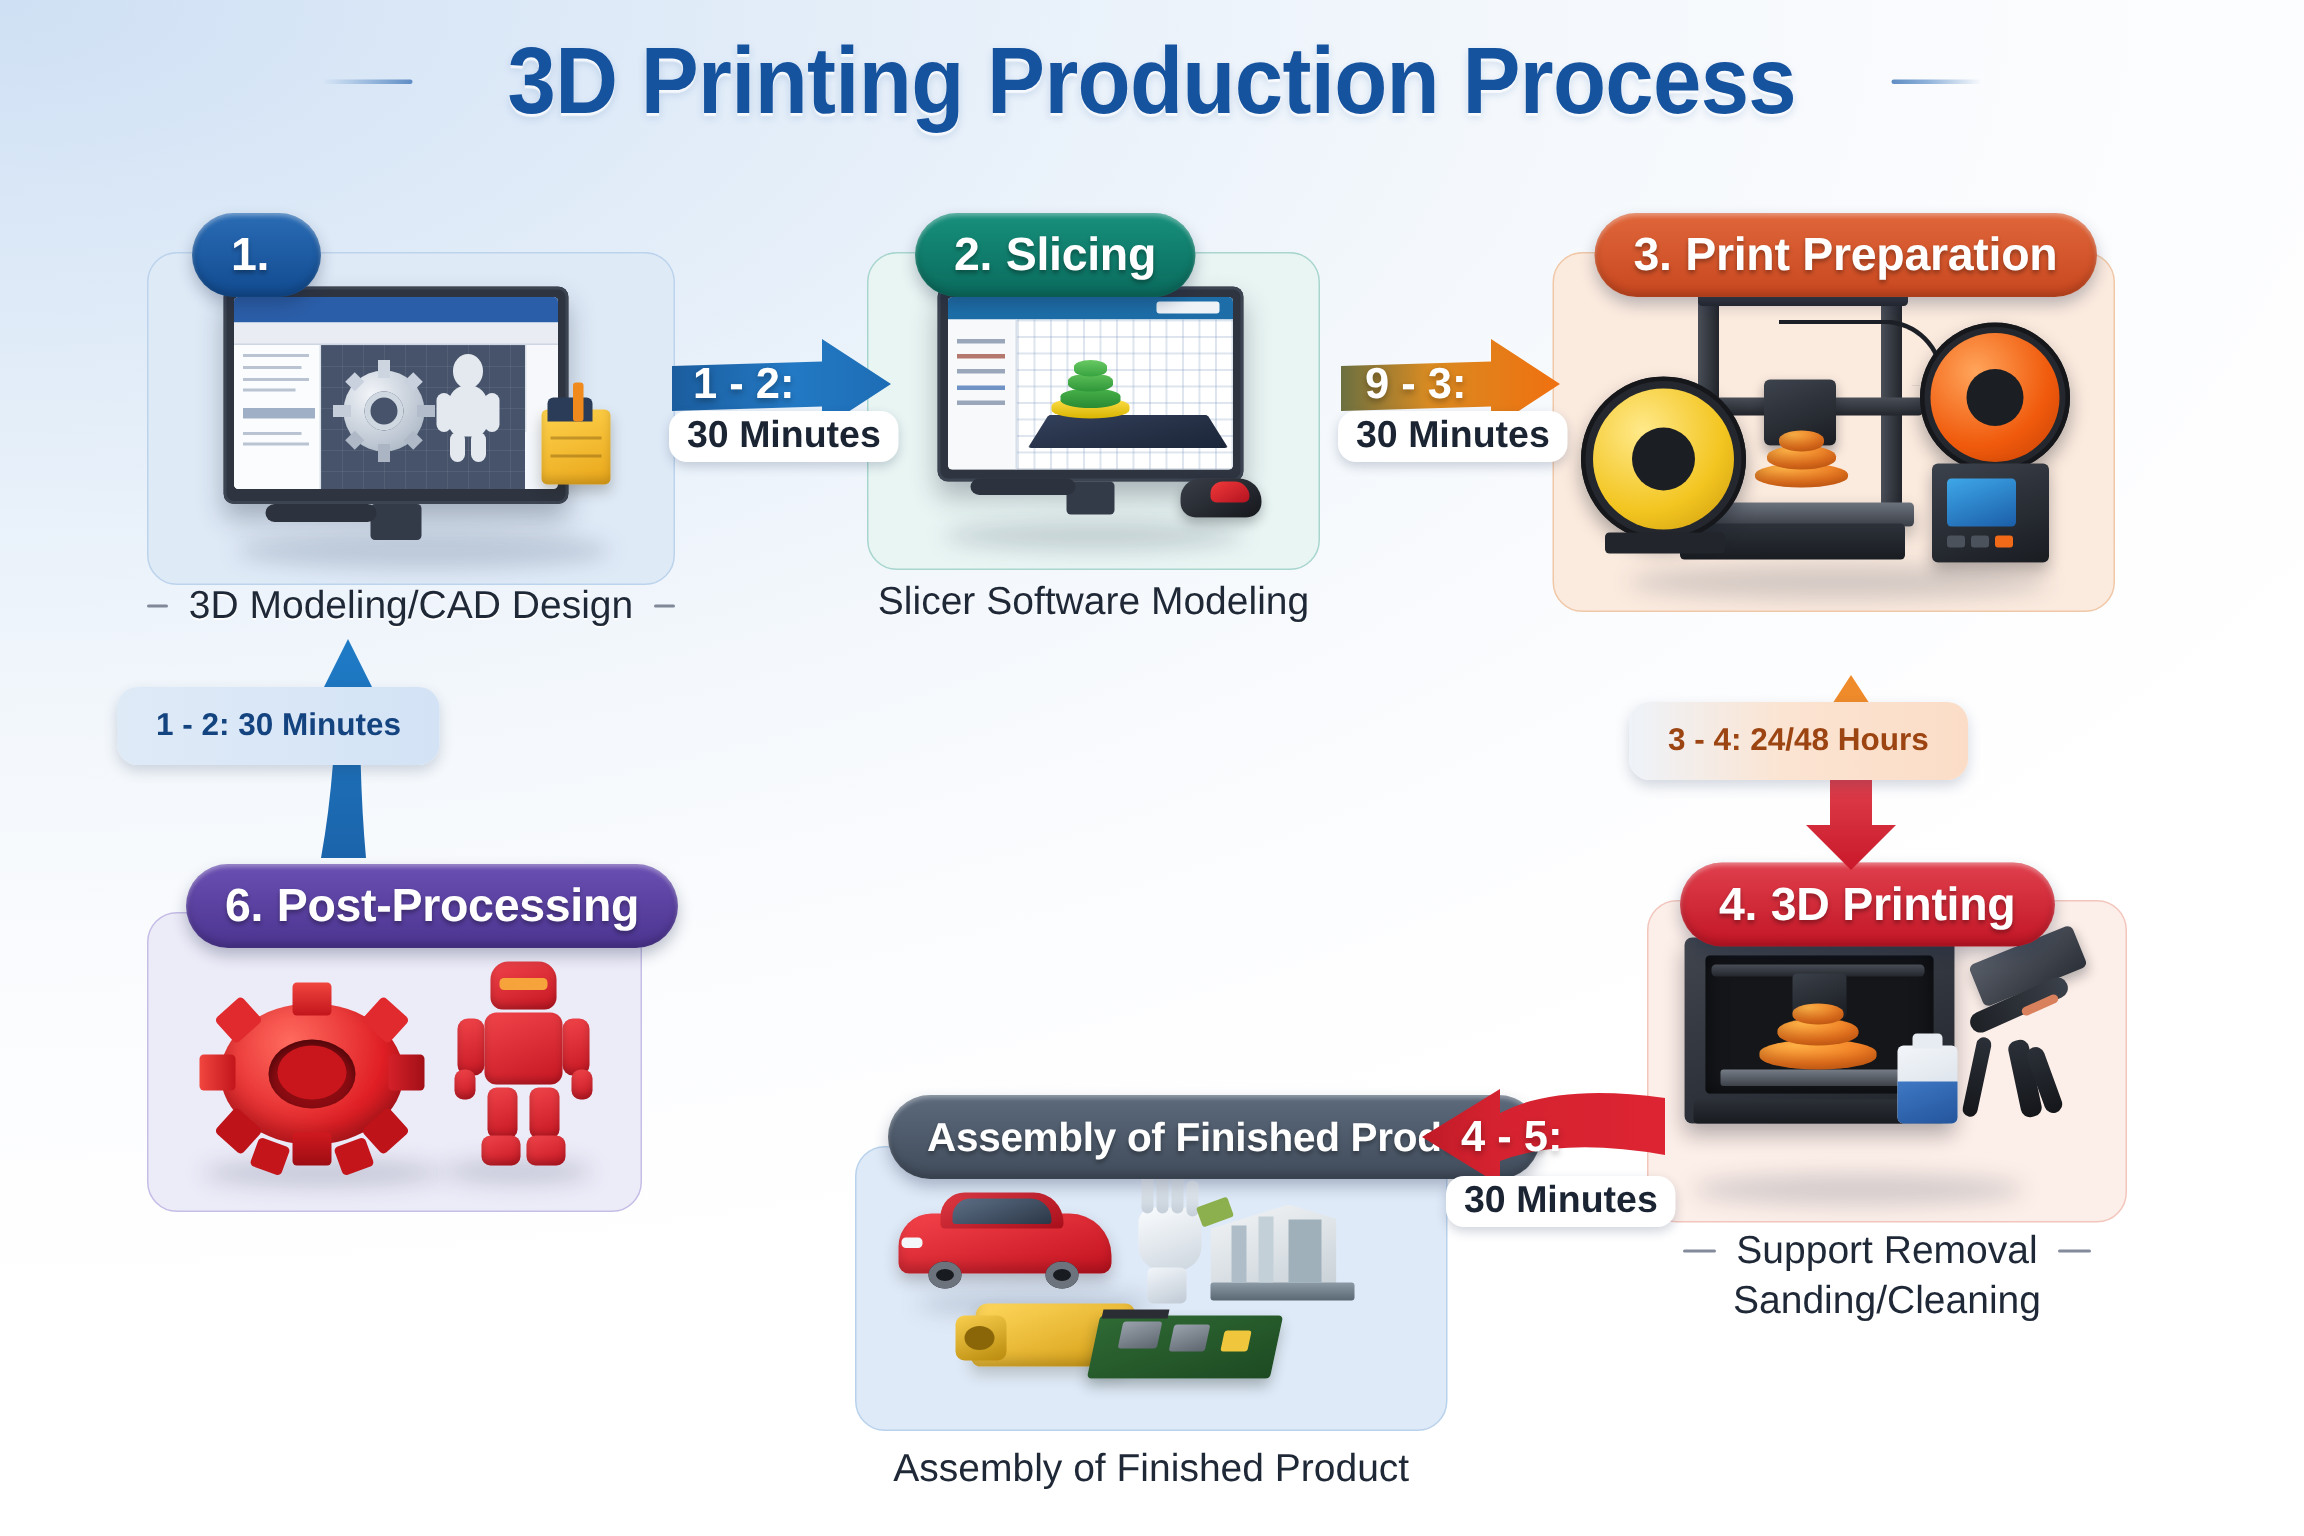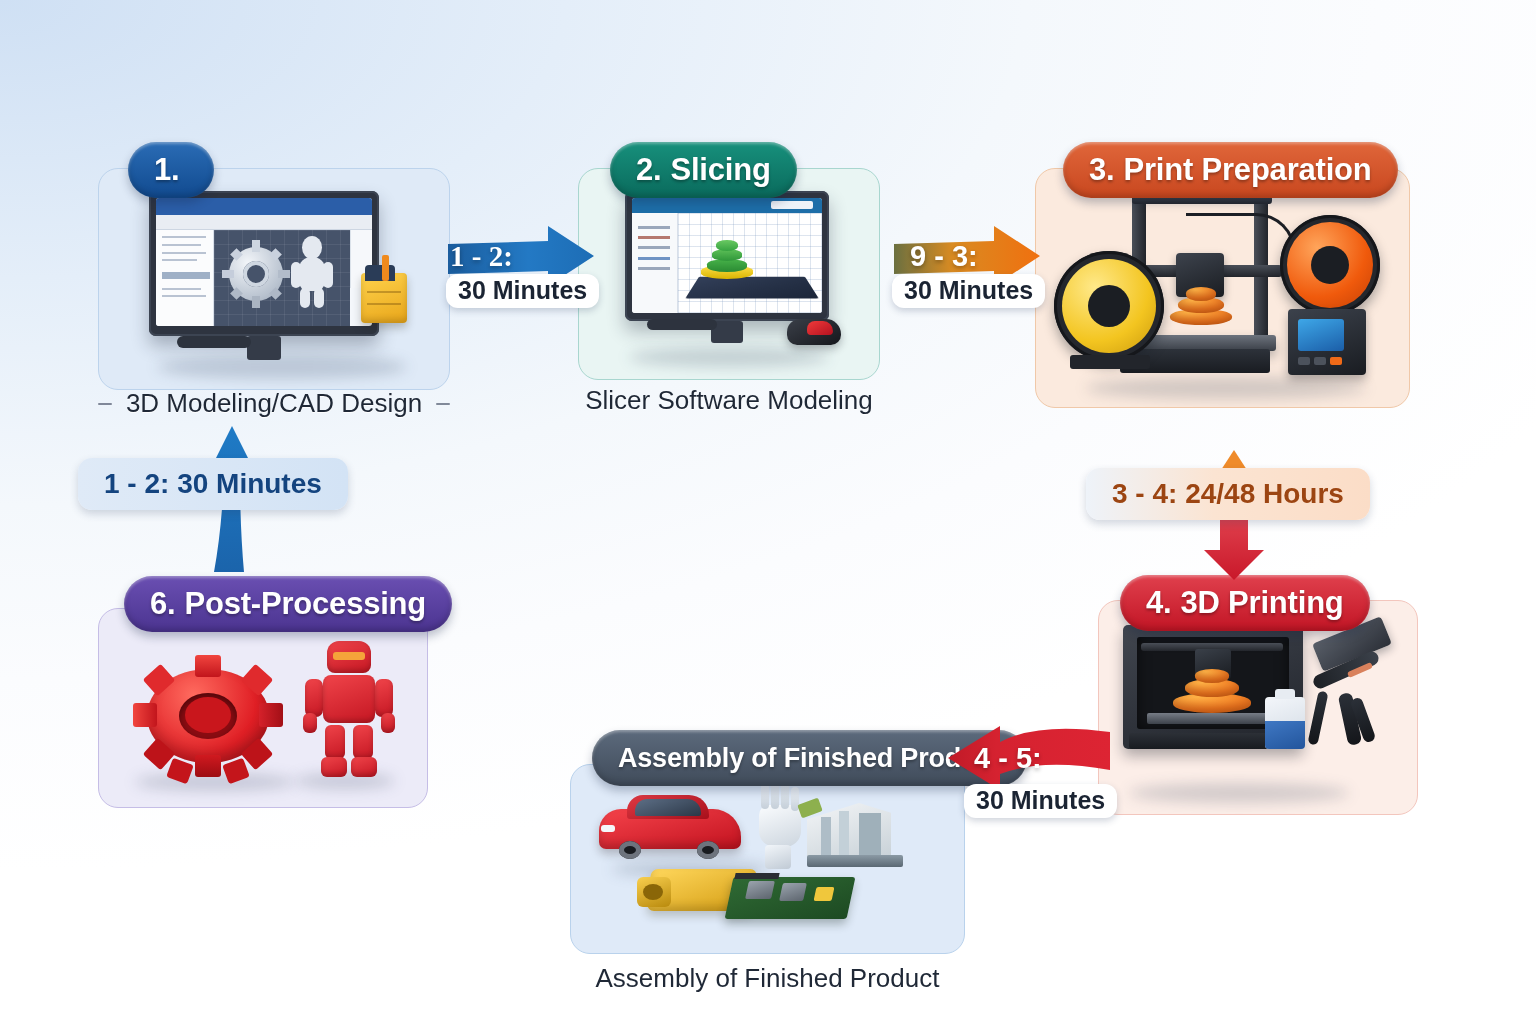--- a/index.html
+++ b/index.html
@@ -65,21 +65,21 @@
     box-shadow: 0 3px 7px rgba(40,60,95,0.22);
     padding: 2px 12px 3px; white-space: nowrap; z-index: 9;
   }
   .onarrow {
     position: absolute; z-index: 10; color: #fff; font-size: 29px; font-weight: 700;
     text-shadow: 0 2px 4px rgba(0,0,0,0.32); white-space: nowrap;
   }
   .pill-label {
     position: absolute; display: flex; align-items: center; justify-content: center;
     height: 52px; padding: 0 26px; border-radius: 14px; white-space: nowrap;
-    font-size: 28px; font-weight: 700; z-index: 9;
+    font-size: 21px; font-weight: 700; z-index: 9;
     box-shadow: 0 4px 9px rgba(40,60,95,0.2);
   }
 
   
   .shadow-blob { position:absolute; border-radius:50%; filter: blur(7px); background: rgba(30,45,70,0.18); }
 
   
   .mon-body { position:absolute; background:#2e3440; border-radius:7px;
     box-shadow: 0 10px 18px rgba(25,35,55,0.3), inset 0 0 0 2px #3c4452; }
   .mon-screen { position:absolute; background:#f4f7fb; border-radius:3px; overflow:hidden; }
@@ -125,20 +125,25 @@
 
   
   .rb { position:absolute; background:linear-gradient(160deg,#f0444a,#c41622); border-radius:5px;
         box-shadow: inset 0 -3px 5px rgba(0,0,0,.2); }
 </style>
 </head>
 <body>
 
 <div id="canvas">
 
+  <div class="title-wrap">
+    <span class="title-dash"></span>
+    <span class="main-title">3D Printing Production Process</span>
+    <span class="title-dash right"></span>
+  </div>
 
   <div class="panel" style="left:98px; top:168px; width:352px; height:222px; background:#dfeaf7; border-color:#bcd3ec;">
     <div class="inner-art">
       <div class="shadow-blob" style="left:58px; top:186px; width:250px; height:24px;"></div>
 
       <div class="mon-body" style="left:50px; top:22px; width:230px; height:145px;">
         <div class="mon-screen" style="left:7px; top:7px; right:7px; bottom:10px;">
           <div class="cad-top"></div>
           <div class="cad-tool" style="top:13%;"></div>
           <div class="cad-side" style="top:25%; bottom:0; width:27%;"></div>
@@ -310,20 +315,28 @@
 
       <div style="position:absolute; left:214px; top:90px; width:10px; height:54px; transform:rotate(12deg); background:linear-gradient(180deg,#2b3038,#14161a); border-radius:5px;"></div>
       <div style="position:absolute; left:244px; top:92px; width:14px; height:52px; transform:rotate(-12deg); background:linear-gradient(180deg,#2b3038,#14161a); border-radius:6px;"></div>
       <div style="position:absolute; left:258px; top:96px; width:12px; height:46px; transform:rotate(-20deg); background:linear-gradient(180deg,#2b3038,#14161a); border-radius:6px;"></div>
     </div>
   </div>
   <div class="badge" style="left:1120px; top:575px; background:linear-gradient(180deg,#e0404d,#c21525);">
     <span class="num">4.</span>
     <span>3D Printing</span>
   </div>
+  <div class="caption two-line" style="left:1098px; top:818px; width:320px;">
+    <span class="line1">
+      <span class="cdash"></span>
+      <span class="ctext">Support Removal</span>
+      <span class="cdash"></span>
+    </span>
+    <span class="ctext">Sanding/Cleaning</span>
+  </div>
 
   <div class="panel" style="left:570px; top:764px; width:395px; height:190px; background:#dfeaf8; border-color:#b9d2ec;">
     <div class="inner-art">
       <div class="shadow-blob" style="left:40px; top:96px; width:160px; height:16px;"></div>
 
       <div style="position:absolute; left:28px; top:44px; width:142px; height:40px; border-radius:22px 28px 7px 7px; background:linear-gradient(165deg,#f5434b,#c2121f); box-shadow: inset 0 -5px 8px rgba(0,0,0,.18), 0 5px 10px rgba(30,20,25,.25);"></div>
       <div style="position:absolute; left:56px; top:30px; width:82px; height:24px; border-radius:16px 20px 3px 3px; background:linear-gradient(160deg,#e03a44,#a80f1b);"></div>
       <div style="position:absolute; left:64px; top:34px; width:66px; height:17px; border-radius:12px 14px 2px 2px; background:linear-gradient(160deg,#5d6f86,#2b3747);"></div>
       <div style="position:absolute; left:48px; top:76px; width:22px; height:18px; border-radius:50%; background:#181b20; box-shadow: inset 0 0 0 5px #6d737d;"></div>
       <div style="position:absolute; left:126px; top:76px; width:22px; height:18px; border-radius:50%; background:#181b20; box-shadow: inset 0 0 0 5px #6d737d;"></div>
@@ -407,21 +420,21 @@
     <svg width="160" height="100" viewBox="0 0 160 100">
       <defs>
         <linearGradient id="gb12" x1="0" y1="0" x2="1" y2="0">
           <stop offset="0%" stop-color="#1b5d9e"></stop>
             <stop offset="55%" stop-color="#2379c4"></stop>
             <stop offset="100%" stop-color="#1d6db5"></stop>
         </linearGradient>
       </defs>
       <path d="M4 22 L104 19 L104 4 L150 34 L104 64 L104 49 L4 52 Z" fill="url(#gb12)"></path>
     </svg>
-    <div class="onarrow" style="left:6px; top:18px;font-family:Liberation Serif, serif;">1 - 2:</div>
+    <div class="onarrow" style="left:18px; top:18px;">1 - 2:</div>
     <div class="chip" style="left:2px; top:52px;">30 Minutes</div>
   </div>
 
   <div class="conn" style="left:890px; top:222px; width:160px; height:100px;">
     <svg width="160" height="100" viewBox="0 0 160 100">
       <defs>
         <linearGradient id="go23" x1="0" y1="0" x2="1" y2="0">
           <stop offset="0%" stop-color="#6b7040"></stop>
             <stop offset="40%" stop-color="#d98b22"></stop>
             <stop offset="100%" stop-color="#f0700f"></stop>

